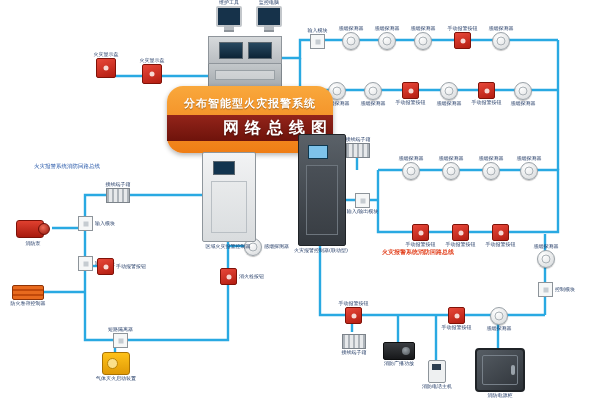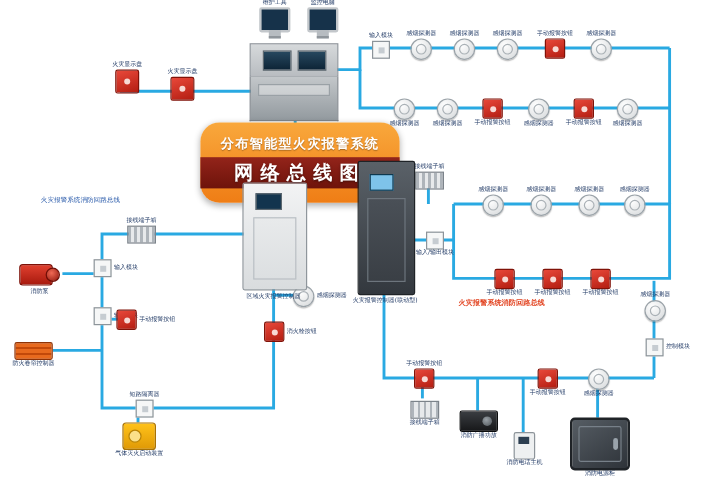--- a/index.html
+++ b/index.html
@@ -77,25 +77,25 @@
     background:linear-gradient(#e8eaeb,#dcdfe1);}
 
   .cab2{position:absolute;left:298px;top:134px;width:46px;height:110px;background:linear-gradient(#5a6168,#33383e);
     border:1px solid #1f2327;border-radius:2px;z-index:4;}
   .cab2::before{content:"";position:absolute;left:9px;top:10px;width:18px;height:12px;background:#7ec3ea;border:1px solid #0e384f;}
   .cab2::after{content:"";position:absolute;left:7px;right:7px;top:30px;bottom:10px;border:1px solid #6d757d;
     background:linear-gradient(#4a5057,#3a3f45);}
 
   .cab-label{position:absolute;font-size:5px;color:#1f3864;text-align:center;z-index:4;white-space:nowrap;}
 
-  .banner{position:absolute;left:167px;top:102px;width:166px;height:67px;background:linear-gradient(#f9a83c,#ef7d15);
+  .banner{position:absolute;left:167px;top:86px;width:166px;height:67px;background:linear-gradient(#f9a83c,#ef7d15);
     border-radius:16px;z-index:3;box-shadow:0 2px 5px rgba(0,0,0,.3);display:flex;flex-direction:column;align-items:center;}
   .banner-l1{margin-top:10px;color:#fff;font-weight:bold;font-size:11px;letter-spacing:1px;text-shadow:0 1px 1px rgba(0,0,0,.35);}
   .banner-band{margin-top:4px;width:100%;height:26px;background:linear-gradient(#93241a,#6e130b);
-    display:flex;align-items:center;justify-content:center;}
+    display:flex;align-items:center;justify-content:flex-end;}
   .banner-band span{color:#fff;font-weight:bold;font-size:16px;letter-spacing:6px;text-shadow:0 1px 2px rgba(0,0,0,.45);}
 
   .busl{position:absolute;left:34px;top:163px;font-size:5.5px;color:#2456a8;z-index:2;white-space:nowrap;}
   .busr{position:absolute;left:382px;top:248px;font-size:6px;font-weight:bold;color:#e2421f;z-index:2;white-space:nowrap;}
 </style>
 </head>
 <body>
 
 <div class="stage">
 

